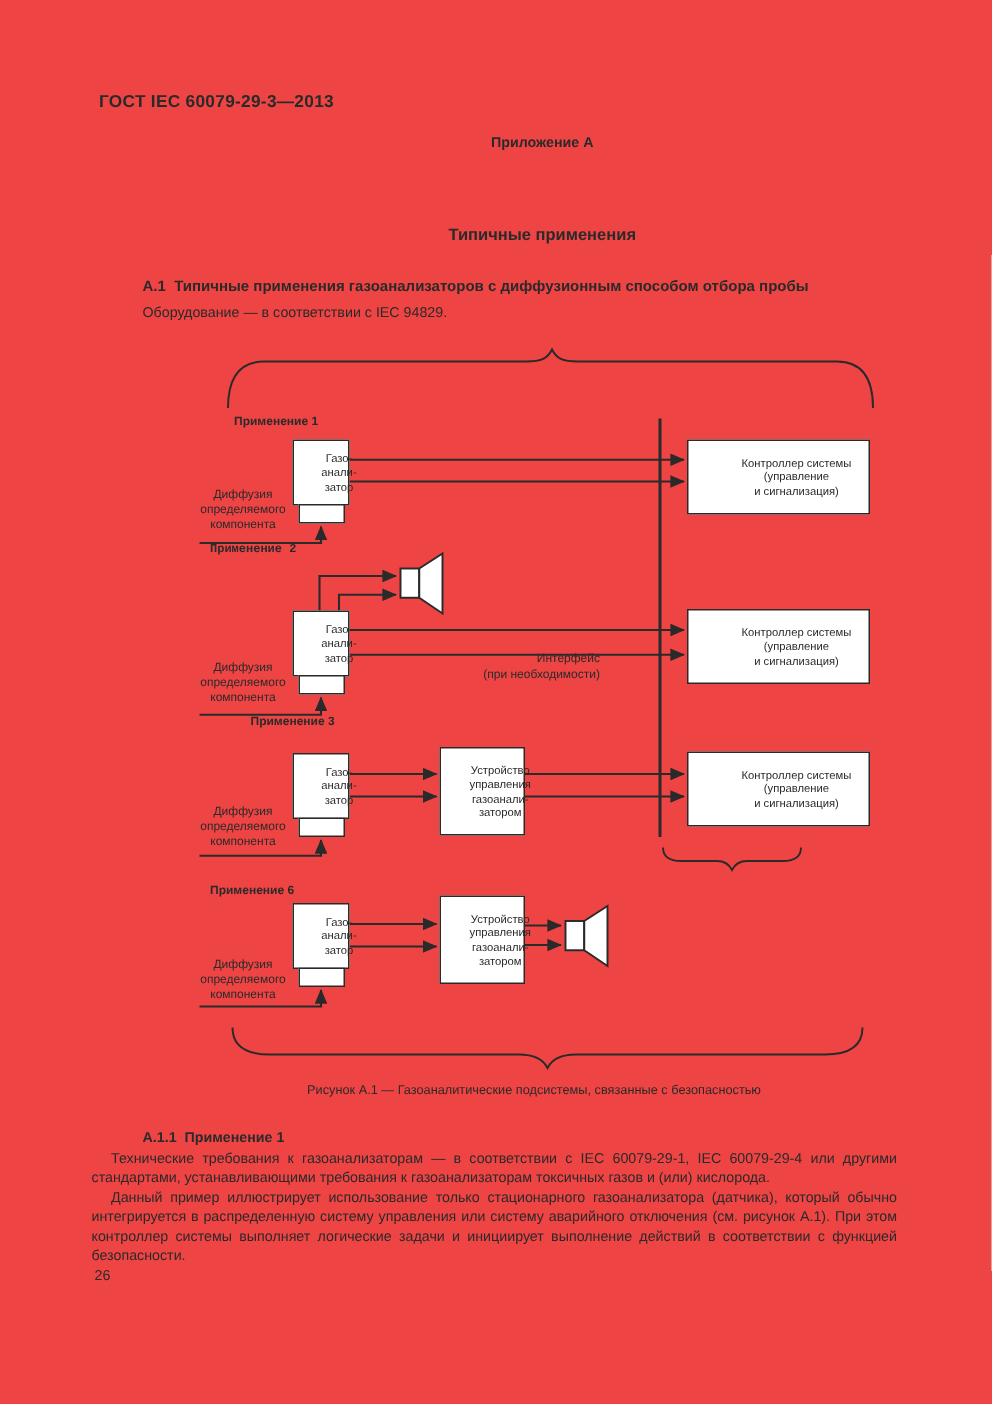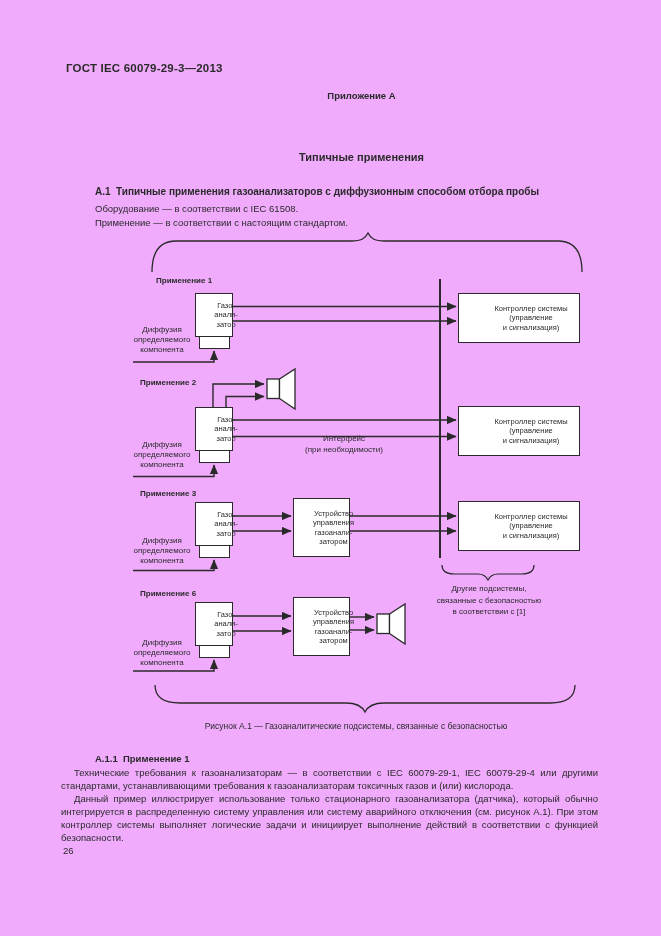--- a/index.html
+++ b/index.html
@@ -1,19 +1,19 @@
 <!DOCTYPE html>
 <html><head>
 <meta charset="utf-8">
 <style>
   html,body{margin:0;padding:0;background:#e8e8e8;}
   .page{
     position:relative;
     width:661px;height:936px;
-    background:#f0abfc;
+    background:#ef4444;
     font-family:"Liberation Sans", sans-serif;
     color:#2a2a2a;
     overflow:hidden;
     margin:0 auto;
   }
   .abs{position:absolute;}
   .doc-num{left:66px;top:62px;font-size:11.5px;font-weight:bold;letter-spacing:.2px;}
   .center-block{left:109px;width:505px;text-align:center;}
   .annex-title{top:90px;font-size:9.5px;font-weight:bold;}
   .annex-sub{top:106px;font-size:9.5px;font-weight:bold;}
@@ -21,42 +21,41 @@
   .a1-head{left:95px;top:186px;font-size:10px;font-weight:bold;}
   .a1-line1{left:95px;top:203px;font-size:9.5px;}
   .a1-line2{left:95px;top:217px;font-size:9.5px;}
   .box{
     position:absolute;border:1.5px solid #2a2a2a;background:#fff;
     display:flex;flex-direction:column;align-items:center;justify-content:center;
     text-align:center;font-size:7.5px;line-height:9.5px;box-sizing:border-box;padding-left:24px;
   }
   .app-label{position:absolute;left:140px;font-size:8px;font-weight:bold;}
   .diff{position:absolute;left:129px;width:66px;text-align:center;font-size:8px;line-height:10px;}
-  .iface{position:absolute;left:278px;top:434px;width:132px;text-align:center;font-size:8px;line-height:10.5px;}
+  .iface{position:absolute;left:268px;top:434px;width:132px;text-align:right;font-size:8px;line-height:10.5px;}
   .othersys{position:absolute;left:418px;top:583px;width:142px;text-align:center;font-size:8px;line-height:11.5px;}
   .caption{position:absolute;left:120px;top:721px;width:472px;text-align:center;font-size:8.5px;}
   .a11-head{left:95px;top:753px;font-size:9.5px;font-weight:bold;}
   .body-para{position:absolute;left:61px;width:537px;font-size:9.5px;line-height:13px;text-align:justify;text-indent:13px;}
   .p1{top:766px;}
   .p2{top:792px;}
   .page-num{left:63px;top:845px;font-size:9.5px;}
   svg.overlay{position:absolute;left:0;top:0;pointer-events:none;}
 </style>
 </head>
 <body>
 
 <div class="page">
 
   <div class="abs doc-num">ГОСТ IEC 60079-29-3—2013</div>
   <div class="abs center-block annex-title">Приложение А</div>
   <div class="abs center-block main-title">Типичные применения</div>
 
   <div class="abs a1-head">А.1&nbsp; Типичные применения газоанализаторов с диффузионным способом отбора пробы</div>
-  <div class="abs a1-line1">Оборудование — в соответствии с IEC 61508.</div>
-  <div class="abs a1-line2">Применение — в соответствии с настоящим стандартом.</div>
+  <div class="abs a1-line1">Оборудование — в соответствии с IEC 94829.</div>
 
   <svg class="overlay" width="661" height="936" viewBox="0 0 661 936">
     <defs>
       <marker id="ah" markerWidth="7" markerHeight="6" refX="6.5" refY="3" orient="auto">
         <path d="M0,0 L7,3 L0,6 z" fill="#2a2a2a"></path>
       </marker>
     </defs>
 
     <path d="M152,272 C152,254 158,241 176,241 L351,241 C361,241 365,239 368,233 C371,239 375,241 385,241 L558,241 C576,241 582,254 582,272" fill="none" stroke="#2a2a2a" stroke-width="1.3"></path>
 
@@ -111,21 +110,21 @@
       <div>компонента</div>
     </div>
     <div class="box" style="left:458px;top:293px;width:122px;height:50px;">
       <span>Контроллер системы</span>
       <span>(управление</span>
       <span>и сигнализация)</span>
     </div>
   </div>
 
   <div>
-    <div class="app-label" style="top:378px;">Применение 2</div>
+    <div class="app-label" style="top:362px;font-family:Liberation Mono, monospace;">Применение 2</div>
     <div class="box" style="left:195px;top:407px;width:38px;height:44px;">
       <span>Газо-</span>
       <span>анали-</span>
       <span>затор</span>
     </div>
     <div class="box" style="left:199px;top:450px;width:31px;height:13px;"></div>
     <div class="iface">
       <div>Интерфейс</div>
       <div>(при необходимости)</div>
     </div>
@@ -135,21 +134,21 @@
       <div>компонента</div>
     </div>
     <div class="box" style="left:458px;top:406px;width:122px;height:50px;">
       <span>Контроллер системы</span>
       <span>(управление</span>
       <span>и сигнализация)</span>
     </div>
   </div>
 
   <div>
-    <div class="app-label" style="top:489px;">Применение 3</div>
+    <div class="app-label" style="top:476px;margin-left:27px;">Применение 3</div>
     <div class="box" style="left:195px;top:502px;width:38px;height:44px;">
       <span>Газо-</span>
       <span>анали-</span>
       <span>затор</span>
     </div>
     <div class="box" style="left:199px;top:545px;width:31px;height:13px;"></div>
     <div class="box" style="left:293px;top:498px;width:57px;height:59px;">
       <span>Устройство</span>
       <span>управления</span>
       <span>газоанали-</span>
@@ -160,25 +159,20 @@
       <div>определяемого</div>
       <div>компонента</div>
     </div>
     <div class="box" style="left:458px;top:501px;width:122px;height:50px;">
       <span>Контроллер системы</span>
       <span>(управление</span>
       <span>и сигнализация)</span>
     </div>
   </div>
 
-  <div class="othersys">
-    <div>Другие подсистемы,</div>
-    <div>связанные с безопасностью</div>
-    <div>в соответствии с [1]</div>
-  </div>
 
   <div>
     <div class="app-label" style="top:589px;">Применение 6</div>
     <div class="box" style="left:195px;top:602px;width:38px;height:44px;">
       <span>Газо-</span>
       <span>анали-</span>
       <span>затор</span>
     </div>
     <div class="box" style="left:199px;top:645px;width:31px;height:13px;"></div>
     <div class="box" style="left:293px;top:597px;width:57px;height:59px;">

